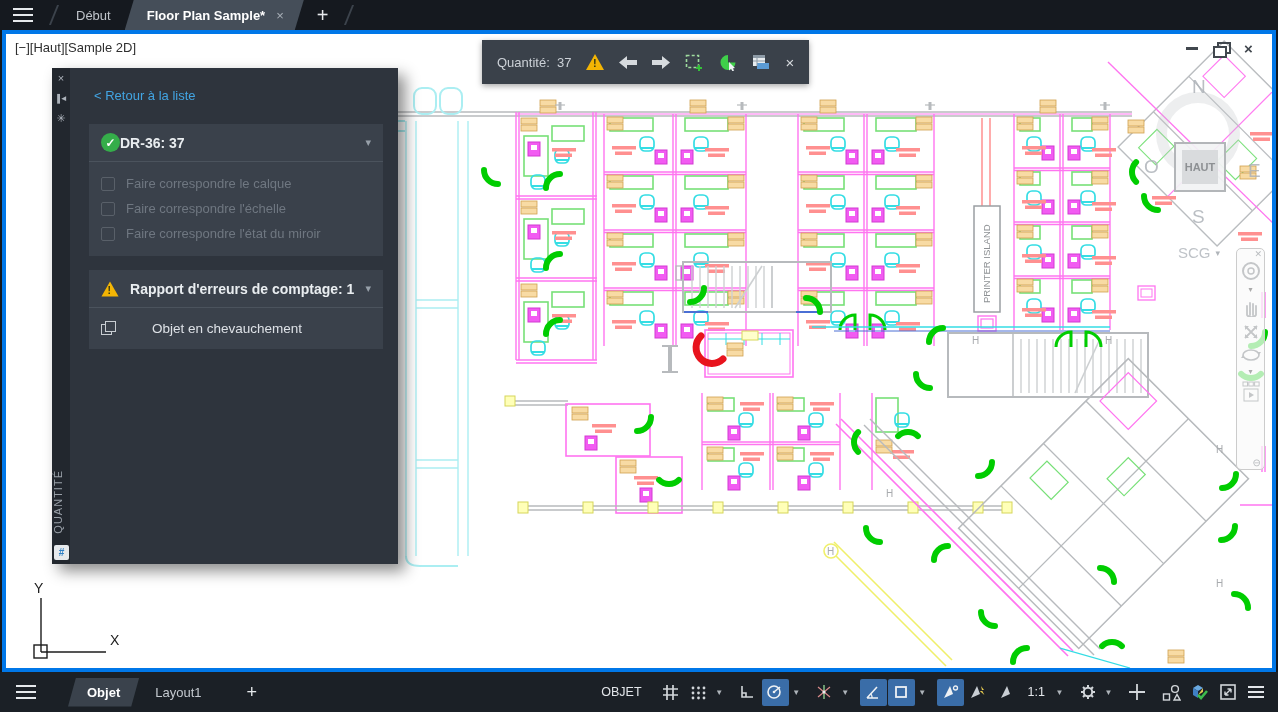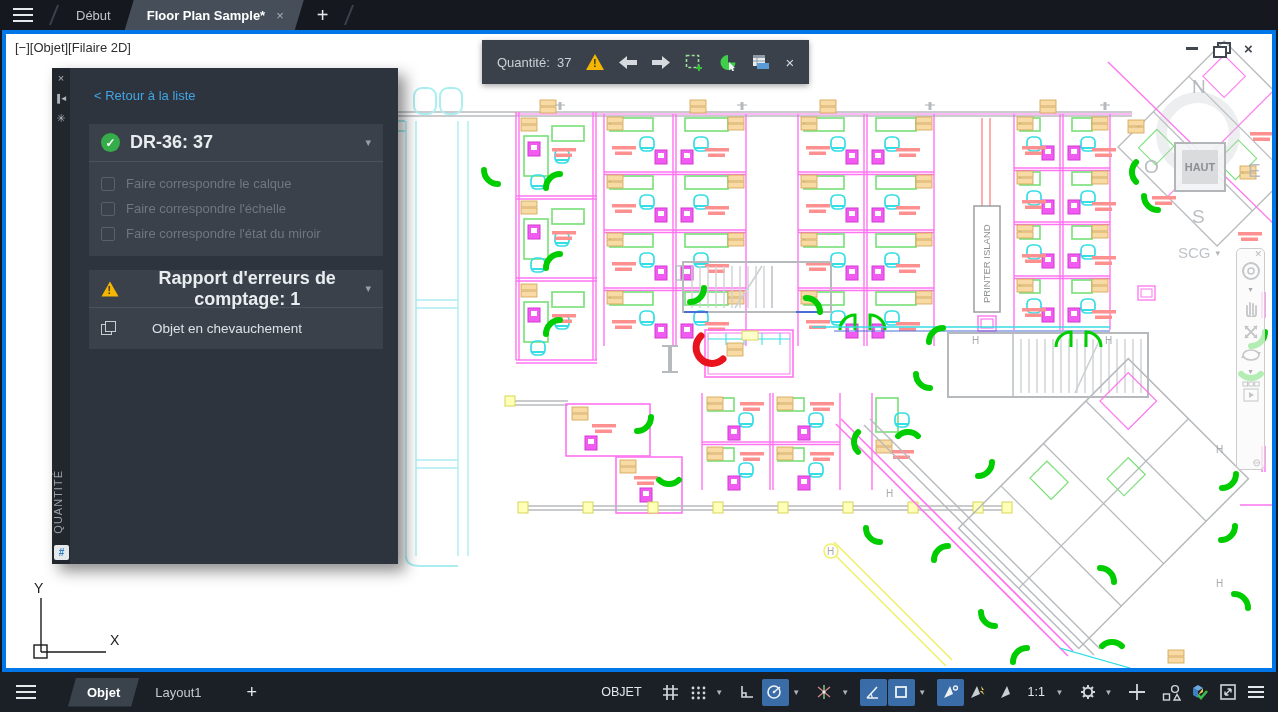--- a/index.html
+++ b/index.html
@@ -47,21 +47,21 @@
   .pal-strip .sic { width:18px; height:20px; display:flex; align-items:center; justify-content:center;
     font-size:11px; cursor:pointer; }
   .pal-vtitle { position:absolute; bottom:30px; left:0; width:18px; text-align:center;
     writing-mode:vertical-rl; transform:rotate(180deg); font-size:11px; letter-spacing:1px; color:#99a0a8; }
   .pal-bicon { position:absolute; bottom:4px; left:2px; width:15px; height:15px; background:#e6e9ec;
     border-radius:2px; color:#2f80c5; font-size:10px; font-weight:bold; text-align:center; line-height:15px; cursor:pointer; }
   .pal-body { flex:1; background:#2e343d; padding:20px 15px 0 19px; }
   .backlink { color:#42a4e2; font-size:13px; cursor:pointer; margin-left:5px; }
   .card { background:#3a414b; margin-top:21px; }
   .card-head { display:flex; align-items:center; height:37px; padding:0 12px; cursor:pointer; }
-  .card-head .ttl { color:#e9edf0; font-weight:bold; font-size:18px; margin-left:10px; flex:1; }
+  .card-head .ttl { color:#e9edf0; font-weight:bold; font-size:14px; flex:1; }
   .card-head .chev { color:#97a0a9; font-size:11px; }
   .card-div { height:1px; background:#4b535d; }
   .chk-row { display:flex; align-items:center; height:25px; padding:0 12px; cursor:default; }
   .chk-box { width:14px; height:14px; border:1px solid #596069; border-radius:2px; margin-right:11px; }
   .chk-lbl { color:#6f7781; font-size:13px; }
   .card .pad { height:10px; }
   .err-row { display:flex; align-items:center; height:41px; padding:0 12px; color:#dde1e6; font-size:13.5px; cursor:pointer;gap:25px; }
   .ovl-icon { width:15px; height:15px; position:relative; margin-right:11px; }
   .ovl-icon::before { content:""; position:absolute; left:0; top:3px; width:9px; height:9px; border:1.4px solid #c8cdd2; }
   .ovl-icon::after { content:""; position:absolute; left:4px; top:0; width:9px; height:9px; border:1.4px solid #c8cdd2; background:#3a414b; }
@@ -722,21 +722,21 @@
           <path d="M 0 -14 A 14 14 0 0 1 14 0" fill="none" stroke="#00cd00" stroke-width="6" stroke-linecap="round"></path>
         </g>
         <g transform="translate(1146,172) rotate(225)">
           <path d="M 0 -14 A 14 14 0 0 1 14 0" fill="none" stroke="#00cd00" stroke-width="6" stroke-linecap="round"></path>
         </g>
         <g transform="translate(1158,196) rotate(180)">
           <path d="M 0 -14 A 14 14 0 0 1 14 0" fill="none" stroke="#00cd00" stroke-width="6" stroke-linecap="round"></path>
         </g>
       </svg>
 
-  <div class="vplabel">[−][Objet][Filaire 2D]</div>
+  <div class="vplabel">[−][Haut][Sample 2D]</div>
 
   <div class="countbar">
     <span>
       <span>Quantité:</span>&nbsp;&nbsp;<span>37</span>
     </span>
     <span class="warn"></span>
     <span class="cb-btn">
       <svg width="18" height="13" viewBox="0 0 18 13">
             <path d="M8,0 L8,4 L18,4 L18,9 L8,9 L8,13 L0,6.5 Z" fill="#d6dade"></path>
           </svg>

